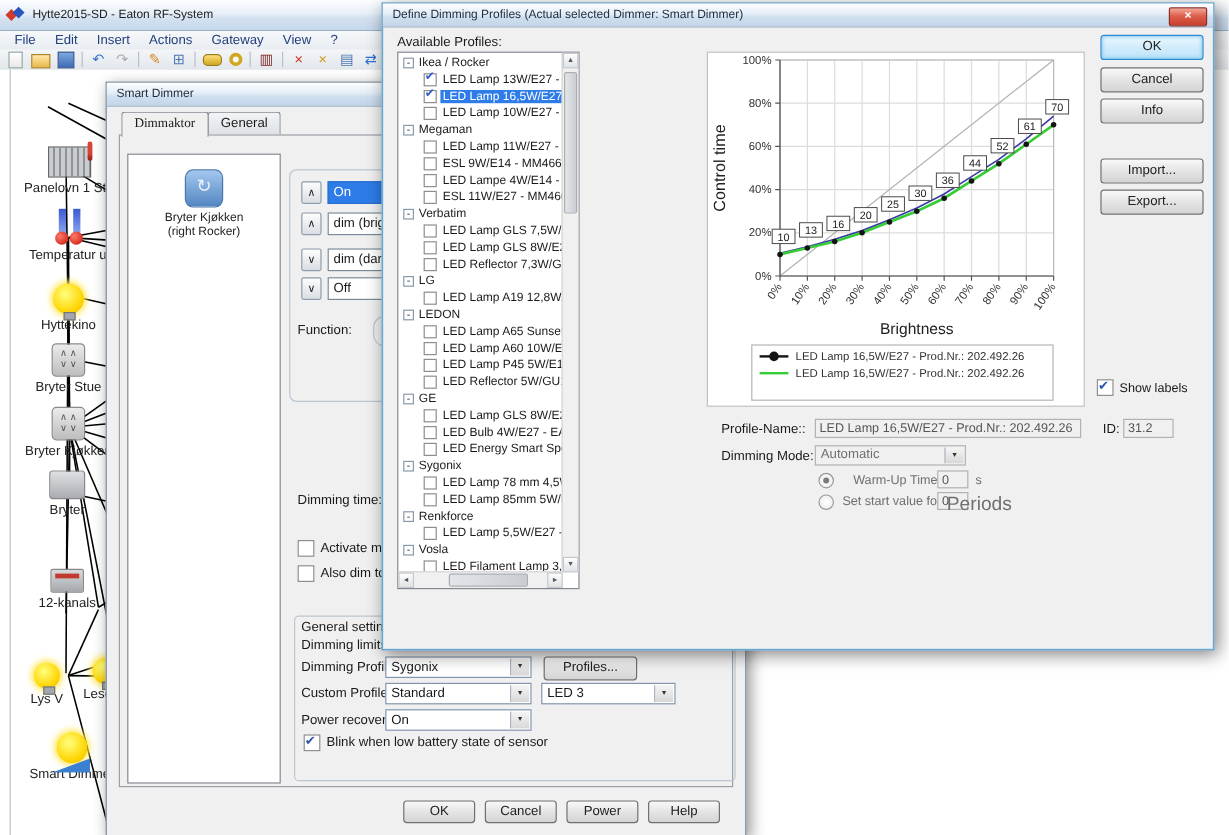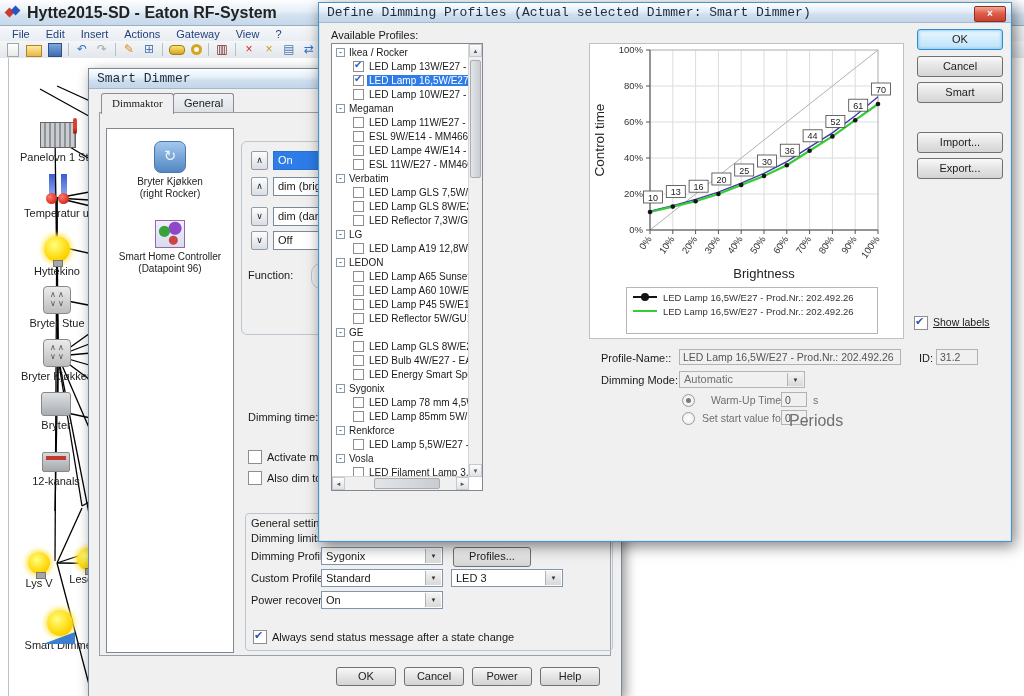--- a/index.html
+++ b/index.html
@@ -7,21 +7,21 @@
     font-family:"Liberation Sans","DejaVu Sans",sans-serif;font-size:11px;color:#1a1a1a;
     -webkit-font-smoothing:antialiased;}
   
   .titlebar{position:absolute;left:0;top:0;right:0;height:26px;
     background:linear-gradient(#fdfeff,#e7eff8 45%,#d4e2f1 60%,#c6d8ea);
     border-bottom:1px solid #9ab0c5;display:flex;align-items:center;padding-left:6px;box-sizing:border-box;}
   .app-icon{width:14px;height:14px;position:relative;margin-right:7px;}
   .app-icon i{position:absolute;width:7px;height:7px;transform:rotate(45deg);}
   .app-icon i:nth-child(1){left:0;top:3px;background:#d03a2a;}
   .app-icon i:nth-child(2){left:6px;top:1px;background:#2a55c0;}
-  .title-text{font-size:16px;color:#222;font-weight:bold;}
+  .title-text{font-size:10px;color:#222;}
   .menubar{position:absolute;left:0;top:26px;right:0;height:15px;background:linear-gradient(#f6f8fa,#e9edf2);
     border-bottom:1px solid #cfd6de;display:flex;align-items:center;padding-left:4px;}
   .menu-item{padding:0 8px;color:#23407c;font-size:11px;cursor:default;}
   .toolbar{position:absolute;left:0;top:41px;right:0;height:17px;background:linear-gradient(#f4f6f8,#e2e7ec);
     border-bottom:1px solid #c4cbd3;display:flex;align-items:center;padding-left:3px;}
   .tb-btn{width:18px;height:15px;text-align:center;line-height:15px;font-size:12px;margin:0 1px;position:relative;}
   .tb-sep{width:1px;height:13px;background:#b9bfc6;margin:0 3px;}
   .tb-new{background:linear-gradient(#fff,#e8e8e8);border:1px solid #9aa;width:10px;height:12px;margin:0 4px;}
   .tb-open{background:linear-gradient(#ffe9a8,#e8b84a);border:1px solid #b08420;width:14px;height:10px;margin:2px 3px 0;}
   .tb-save{background:linear-gradient(#7da7dd,#3d6cb4);border:1px solid #2c4f86;width:12px;height:12px;margin:0 3px;}
@@ -59,21 +59,21 @@
     background:linear-gradient(#ebebeb,#bdbdbd);font-size:8px;color:#555;}
   .ic-rocker::before{content:"∧ ∧";display:block;margin-top:3px;line-height:9px;}
   .ic-rocker::after{content:"∨ ∨";display:block;line-height:9px;}
   .ic-module{width:28px;height:22px;border:1px solid #888;border-radius:3px;background:linear-gradient(#dee1e4,#a9adb1);}
   .ic-module-red{width:26px;height:18px;border:1px solid #888;border-radius:2px;background:linear-gradient(#d8dbde,#a4a8ac);}
   .ic-module-red::after{content:"";display:block;margin:3px 3px 0;height:4px;background:#c23a2e;}
   
   .dlg{position:absolute;background:#f0f0f0;box-shadow:3px 4px 12px rgba(0,0,0,.45);}
   .dlg-title{position:absolute;left:0;top:0;right:0;height:20px;
     background:linear-gradient(#fdfeff,#e4edf7 45%,#d0dfef 60%,#c2d5e9);
-    border-bottom:1px solid #a5b8cb;line-height:20px;padding-left:8px;font-size:13px;color:#1c2c3e;box-sizing:border-box;font-family:Liberation Mono, monospace;}
+    border-bottom:1px solid #a5b8cb;line-height:20px;padding-left:8px;font-size:10px;color:#1c2c3e;box-sizing:border-box;}
   .close-btn{position:absolute;right:5px;top:3px;width:30px;height:14px;border-radius:2px;border:1px solid #8e2f26;
     background:linear-gradient(#f4a896,#dd5f4c 45%,#c8402e);color:#fff;text-align:center;line-height:13px;
     font-size:10px;font-weight:bold;}
   .btn{position:absolute;border:1px solid #707070;border-radius:3px;text-align:center;font-size:11px;color:#222;
     background:linear-gradient(#f9f9f9,#e6e6e6 45%,#d4d4d4);}
   .btn.default{border:1px solid #2f8bd0;box-shadow:inset 0 0 3px 1px #8ed0f5;
     background:linear-gradient(#f0f9fe,#d3edfc 45%,#bfe4f9);}
   .lbl{position:absolute;white-space:nowrap;}
   .dis{color:#6f6f6f;}
   .cb{display:inline-block;width:12px;height:12px;background:#fff;border:1px solid #8e8e8e;position:relative;
@@ -134,21 +134,21 @@
   .sb-arrow{position:absolute;width:13px;height:13px;font-size:6px;line-height:13px;text-align:center;color:#555;
     background:linear-gradient(#fdfdfd,#dfe3e7);border:1px solid #c5c9cd;box-sizing:border-box;}
   .sb-thumb{position:absolute;background:linear-gradient(90deg,#e3e6e9,#c9cdd2);border:1px solid #a9adb2;border-radius:2px;box-sizing:border-box;}
   .chart-panel{position:absolute;left:270px;top:40px;width:315px;height:296px;background:#fff;border:1px solid #c0c0c0;box-sizing:border-box;}
   #chart-legend{position:absolute;left:36px;top:243px;width:252px;height:47px;border:1px solid #b5b5b5;background:#fff;
     padding:2px 6px;box-sizing:border-box;}
   .leg-row{height:14px;display:flex;align-items:center;gap:6px;font-size:9.5px;color:#333;white-space:nowrap;}
   .leg-swatch{width:24px;height:8px;position:relative;flex:none;}
   .leg-swatch .ln{position:absolute;left:0;right:0;top:3px;height:2px;}
   .leg-swatch .dot{position:absolute;left:8px;top:0;width:8px;height:8px;border-radius:50%;background:#141414;}
-  .sl-row{position:absolute;display:flex;align-items:flex-start;gap:5px;font-size:10.5px;text-decoration:underline;}
+  .sl-row{position:absolute;display:flex;align-items:flex-end;gap:5px;font-size:10.5px;}
 </style>
 </head>
 <body>
 
 <div id="screen">
 
   <div class="titlebar">
     <span class="app-icon">
         <i></i>
         <i></i>
@@ -240,21 +240,21 @@
           <div class="devlabel">Bryter Stue</div>
         </div>
         <div class="device" style="left: 18px; top: 281px; width: 78px;">
           <div class="devicon ic-rocker"></div>
           <div class="devlabel">Bryter Kjøkken</div>
         </div>
         <div class="device" style="left: 20px; top: 334px; width: 72px;">
           <div class="devicon ic-module"></div>
           <div class="devlabel">Bryter</div>
         </div>
-        <div class="device" style="left: 20px; top: 394px; width: 72px;">
+        <div class="device" style="left: 20px; top: 416px; width: 72px;">
           <div class="devicon ic-module-red"></div>
           <div class="devlabel">12-kanals</div>
         </div>
         <div class="device" style="left: 14px; top: 494px; width: 50px;">
           <div class="devicon ic-bulb-small"></div>
           <div class="devlabel">Lys V</div>
         </div>
         <div class="device" style="left: 60px; top: 490px; width: 56px;">
           <div class="devicon ic-bulb-small"></div>
           <div class="devlabel">Leselys</div>
@@ -271,25 +271,20 @@
     <div class="tab active" style="left:12px;font-family:Liberation Serif, serif;">Dimmaktor</div>
     <div class="tab" style="left:84px;">General</div>
     <div class="page"></div>
 
     <div class="left-panel">
       <div class="ldev">
         <div class="ic-rocker-big">↻</div>
         <div class="ldev-name">Bryter Kjøkken</div>
         <div class="ldev-name">(right Rocker)</div>
       </div>
-      <div class="ldev" style="margin-top:20px;">
-        <div class="ic-shc"></div>
-        <div class="ldev-name">Smart Home Controller</div>
-        <div class="ldev-name">(Datapoint 96)</div>
-      </div>
     </div>
 
     <div class="groupbox" style="left:152px;top:72px;width:372px;height:192px;"></div>
     <span class="lbl" style="left:159px;top:200px;">Function:</span>
     <div class="groupbox" style="left:222px;top:194px;width:110px;height:24px;border-radius:10px;"></div>
     <span class="lbl" style="left:159px;top:342px;">Dimming time:</span>
 
     <div class="cbrow" style="left:159px;top:381px;">
       <span class="cb"></span>
       <span>Activate mem</span>
@@ -315,23 +310,23 @@
     </div>
     <div class="combo" style="left:362px;top:500px;width:112px;">
       <span>LED 3</span><span class="arr">▼</span>
     </div>
 
     <span class="lbl" style="left:162px;top:525px;">Power recovery:</span>
     <div class="combo" style="left:232px;top:522px;width:122px;">
       <span>On</span><span class="arr">▼</span>
     </div>
 
-    <div class="cbrow" style="left:164px;top:561px;">
+    <div class="cbrow" style="left:164px;top:543px;">
       <span class="cb checked"></span>
-      <span>Always send status message after a state change</span>
+      <span>Blink when low battery state of sensor</span>
     </div>
 
     <div class="btn" style="left:247px;top:598px;width:58px;height:17px;line-height:16px;">OK</div>
     <div class="btn" style="left:315px;top:598px;width:58px;height:17px;line-height:16px;">Cancel</div>
     <div class="btn" style="left:383px;top:598px;width:58px;height:17px;line-height:16px;">Power</div>
     <div class="btn" style="left:451px;top:598px;width:58px;height:17px;line-height:16px;">Help</div>
   <div class="spin-btn" style="left: 162px; top: 82px;">∧</div>
       <div class="mini-combo hl" style="left: 184px; top: 82px;"><span>On</span><span class="arr">▼</span></div>
       <div class="spin-btn" style="left: 162px; top: 108px;">∧</div>
       <div class="mini-combo" style="left: 184px; top: 108px;"><span>dim (brighte</span><span class="arr">▼</span></div>
@@ -592,21 +587,21 @@
             <span class="leg-swatch">
               <span class="ln" style="background: rgb(53, 204, 53);"></span>
             </span>
             <span>LED Lamp 16,5W/E27 - Prod.Nr.: 202.492.26</span>
           </div>
         </div>
     </div>
 
     <div class="btn default" style="left:598px;top:26px;width:84px;height:19px;line-height:18px;">OK</div>
     <div class="btn" style="left:598px;top:53px;width:84px;height:19px;line-height:18px;">Cancel</div>
-    <div class="btn" style="left:598px;top:79px;width:84px;height:19px;line-height:18px;">Smart</div>
+    <div class="btn" style="left:598px;top:79px;width:84px;height:19px;line-height:18px;">Info</div>
     <div class="btn" style="left:598px;top:129px;width:84px;height:19px;line-height:18px;">Import...</div>
     <div class="btn" style="left:598px;top:155px;width:84px;height:19px;line-height:18px;">Export...</div>
 
     <div class="sl-row" style="left:595px;top:313px;">
       <span class="cb checked"></span>
       <span>Show labels</span>
     </div>
 
     <span class="lbl" style="left:282px;top:349px;">Profile-Name::</span>
     <div class="tbox" style="left:360px;top:346px;width:222px;height:16px;">LED Lamp 16,5W/E27 - Prod.Nr.: 202.492.26</div>

